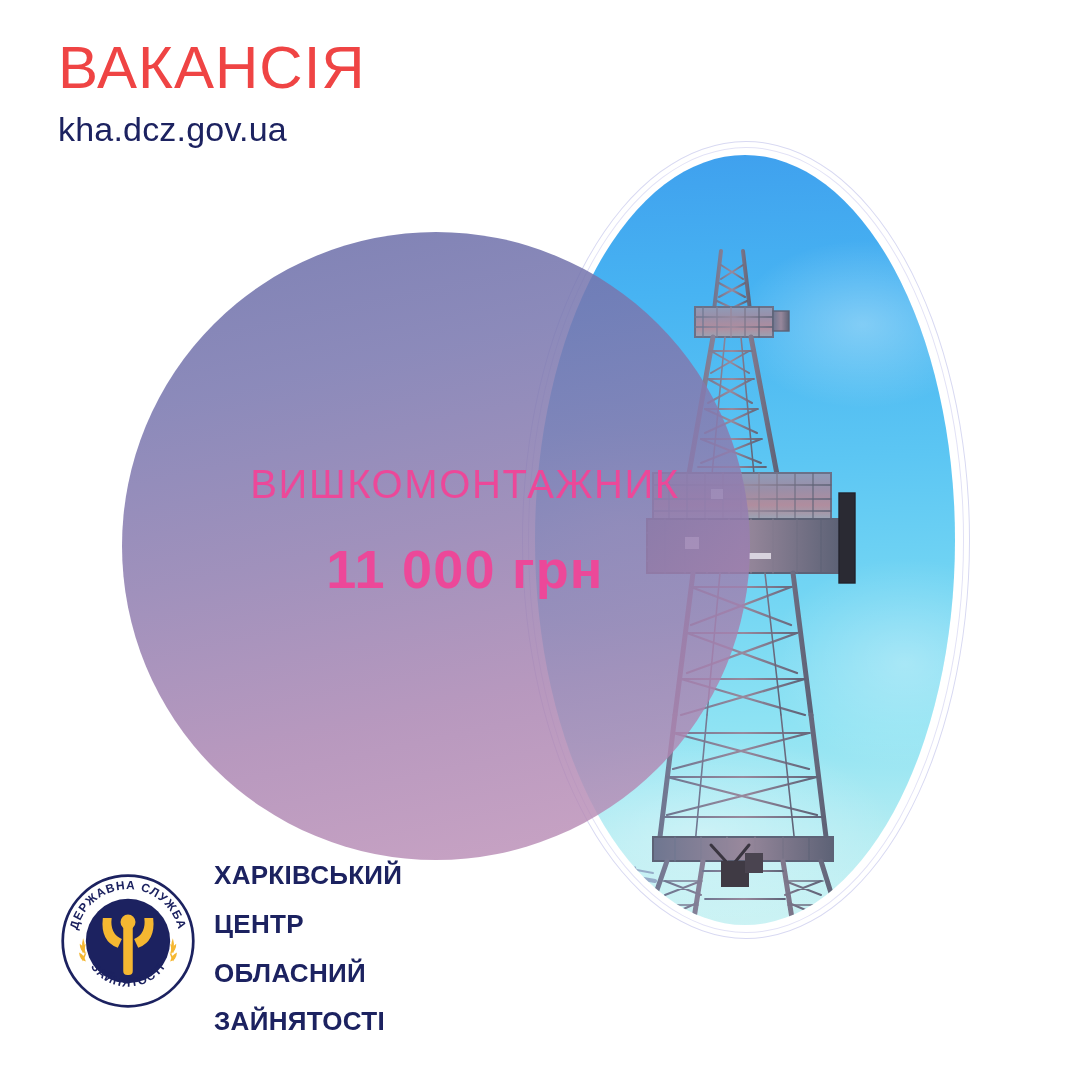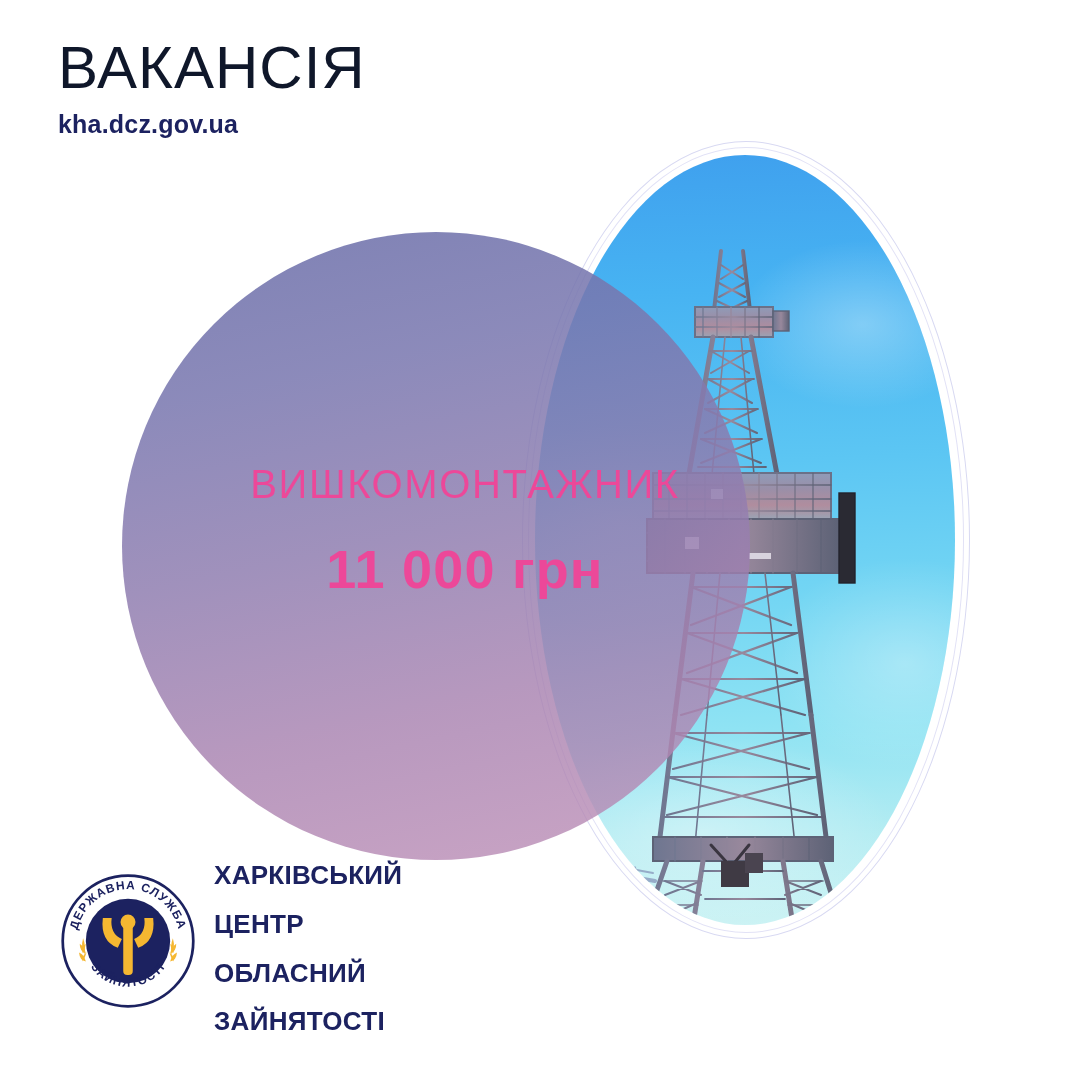--- a/index.html
+++ b/index.html
@@ -15,28 +15,28 @@
     background: #ffffff;
     overflow: hidden;
   }
 
   
   .header { position: absolute; left: 58px; top: 38px; }
   .headline {
     font-size: 60px;
     font-weight: 400;
     letter-spacing: 1px;
-    color: #0f172a;
+    color: #ef4444;
     line-height: 1.0;
     white-space: nowrap;
   }
   .subline {
     margin-top: 12px;
-    font-size: 25px;
-    font-weight: 700;
+    font-size: 34px;
+    font-weight: 400;
     color: #1c2260;
     letter-spacing: .2px;
     white-space: nowrap;
   }
 
   
   .photo-ring {
     position: absolute;
     left: 522px; top: 141px;
     width: 448px; height: 798px;

